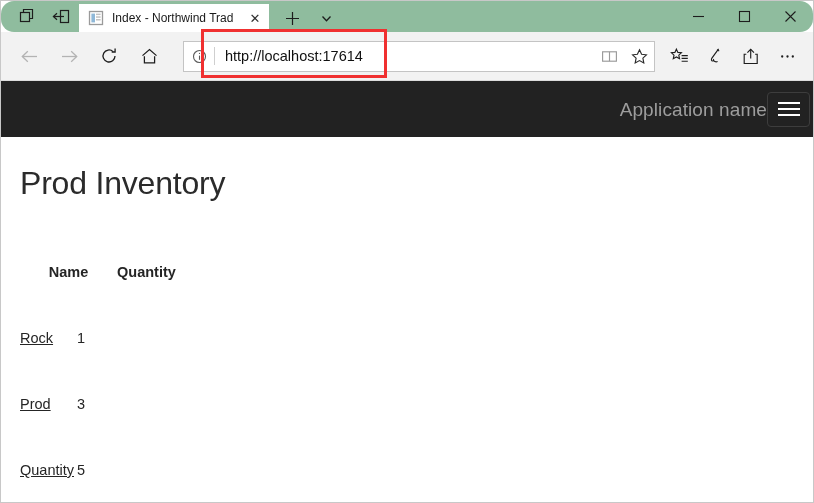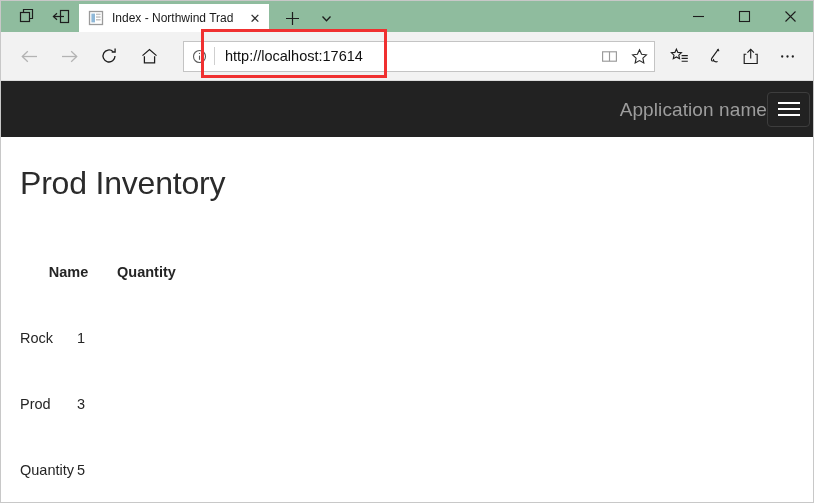--- a/index.html
+++ b/index.html
@@ -25,20 +25,21 @@
   }
 
   
   #titlebar {
     position: relative;
     height: 31px;
     background: #8fbc9e;
     display: flex;
     align-items: flex-end;
     user-select: none;
+    border-radius: 13px;
   }
   .tb-sysicons {
     display: flex;
     align-items: center;
     height: 31px;
     padding-left: 9px;
   }
   .tb-sysicon {
     width: 34px;
     height: 31px;
@@ -260,21 +261,21 @@
   #inventory {
     margin: 12px 0 0 0;
     font-family: "Liberation Sans", sans-serif;
     font-size: 14.5px;
     color: #252525;
     white-space: pre;
     line-height: 22px;
   }
   #inventory .hdr { font-weight: bold; }
   .col-name-h { display: inline-block; width: 97px; text-align: center; }
-  .row-name   { display: inline-block; width: 57px; }
+  .row-name   { display: inline-block; width: 57px; text-decoration: underline; }
 </style>
 </head>
 <body>
 
 <div id="window">
 
   <div id="titlebar">
 
     <div class="tb-sysicons">
       <div class="tb-sysicon">

